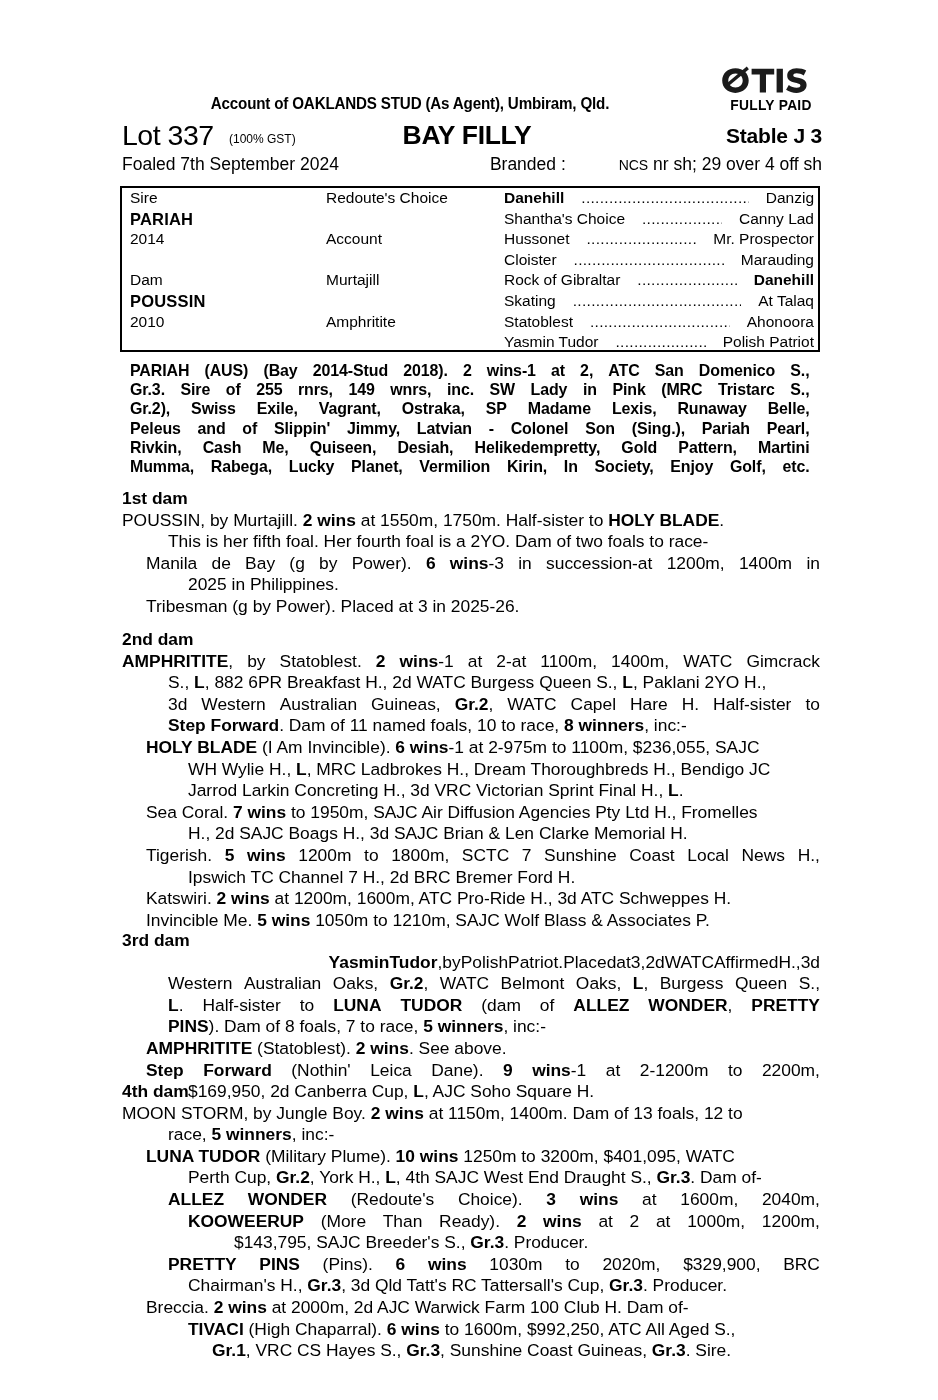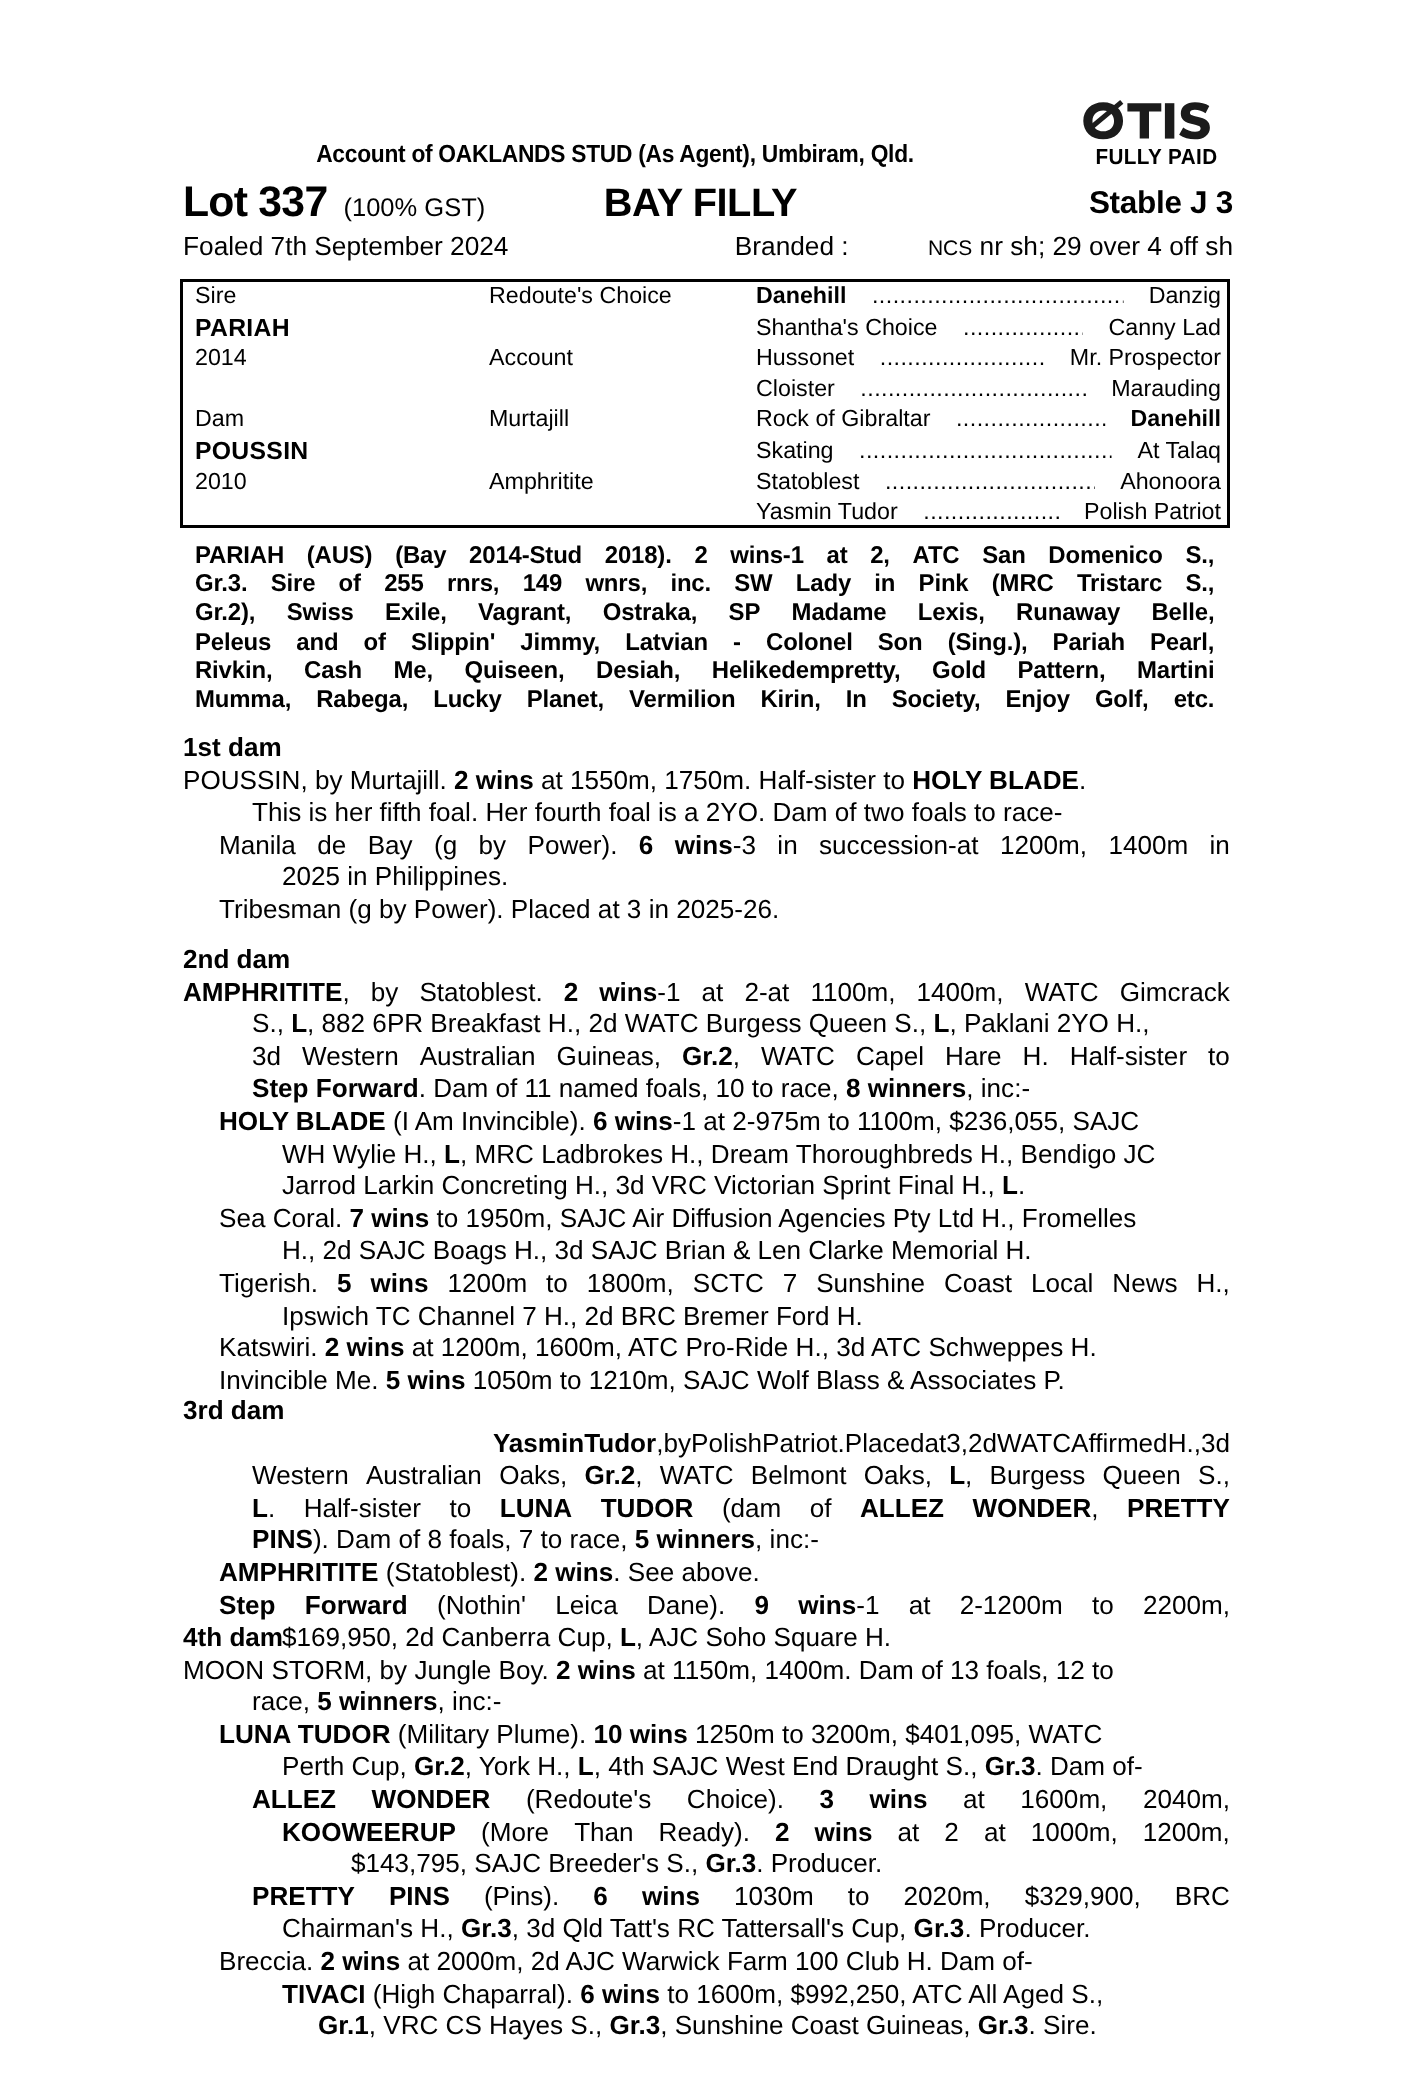--- a/index.html
+++ b/index.html
@@ -59,29 +59,29 @@
 
   .lot-row {
     position: absolute;
     left: 122px; top: 118px;
     width: 700px;
     height: 34px;
   }
   .lot-no {
     position: absolute;
     left: 0; top: 0;
-    font-weight: bold;
+    font-weight: normal;
     font-size: 28.5px;
     line-height: 34px;
     letter-spacing: -0.5px;
   }
   .lot-gst {
     position: absolute;
     left: 107px; top: 9px;
-    font-size: 17px;
+    font-size: 12px;
     line-height: 24px;
   }
   .lot-type {
     position: absolute;
     left: 0; top: 0;
     width: 700px;
     text-align: center;
     font-weight: bold;
     font-size: 26.5px;
     line-height: 34px;

